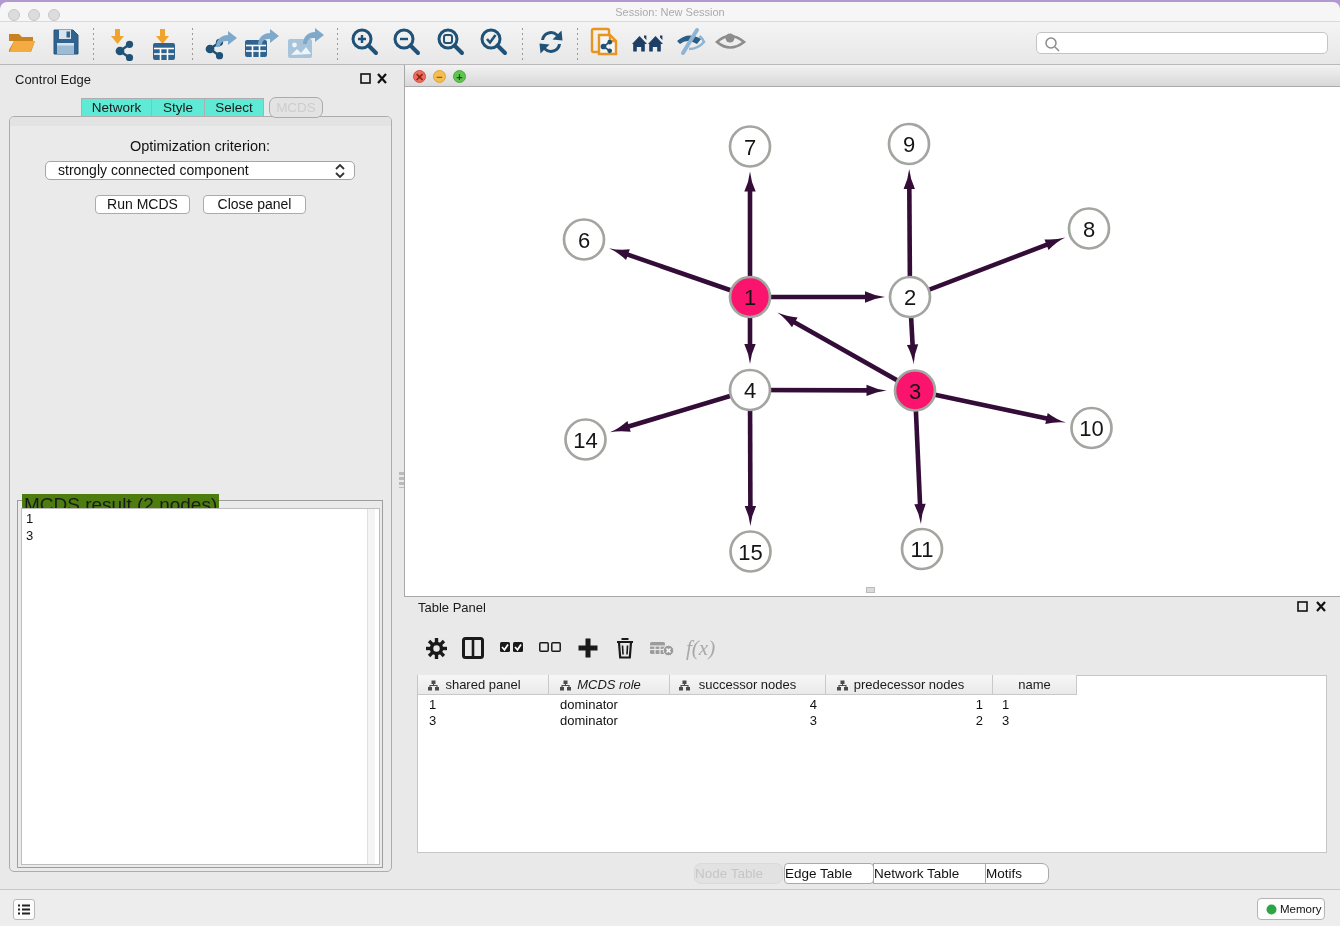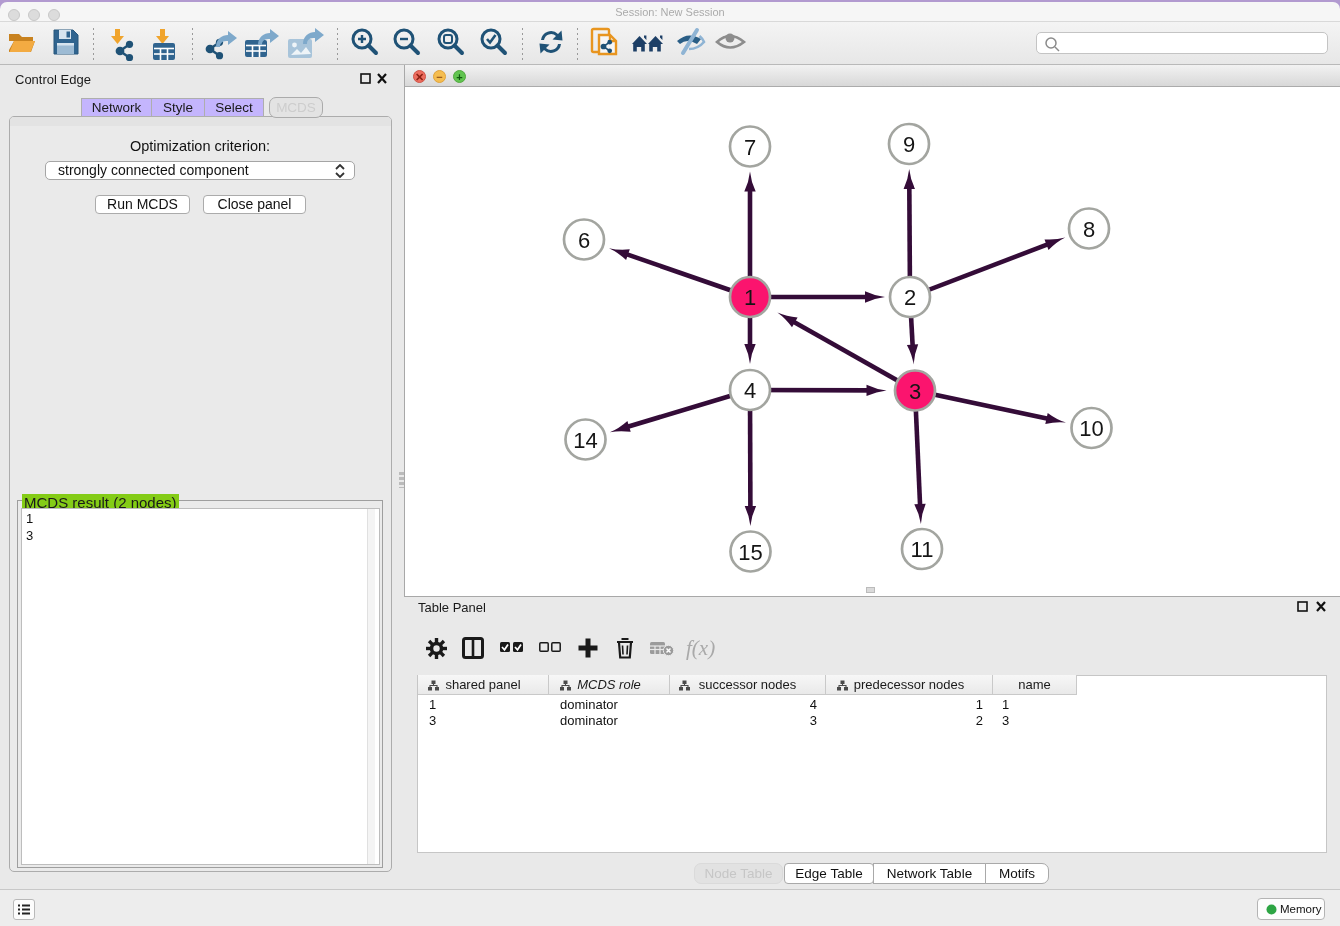--- a/index.html
+++ b/index.html
@@ -12,44 +12,44 @@
 .tl-circle { position:absolute; top:7px; width:12px; height:12px; border-radius:50%; background:#dcdcdc; border:1px solid #c8c8c8; }
 #wintitle { position:absolute; top:4px; left:0; width:100%; text-align:center; font-size:11px; color:#ababab; }
 #toolbar { left:0; top:22px; width:1340px; height:43px; background:linear-gradient(#f4f4f4,#e7e7e7); border-bottom:1px solid #b9b9b9; }
 .tsep { position:absolute; top:6px; height:32px; width:1px; background-image:linear-gradient(#9a9a9a 40%, rgba(255,255,255,0) 0%); background-size:1px 5px; }
 .ticon { position:absolute; top:5px; }
 #searchbox { position:absolute; left:1036px; top:10px; width:292px; height:22px; background:#fff; border:1px solid #c4c4c4; border-radius:5px; }
 
 #cp-title { left:15px; top:72px; font-size:13px; color:#1a1a1a; }
 #cp-pane { left:9px; top:116px; width:383px; height:756px; border:1px solid #acacac; border-radius:5px; background:#eaeaea; }
 #cp-paneband { left:10px; top:117px; width:381px; height:9px; background:#e3e3e3; border-radius:4px 4px 0 0; }
-.tab { position:absolute; top:98px; height:19px; background:#c4b5fd; border:1px solid #aeaeae; font-size:13.5px; color:#1a1a1a; text-align:center; line-height:18px; }
+.tab { position:absolute; top:98px; height:19px; background:#5eead4; border:1px solid #aeaeae; font-size:13.5px; color:#1a1a1a; text-align:center; line-height:18px; }
 #tab-mcds { position:absolute; top:97px; height:21px; background:#e3e3e3; border:1px solid #ababab; border-radius:7px; font-size:13.5px; color:#cdcdcd; text-align:center; line-height:20px; }
 #optlabel { left:0px; top:138px; width:400px; text-align:center; font-size:14.5px; color:#111; }
 #dropdown { left:45px; top:161px; width:310px; height:19px; background:#fff; border:1px solid #a5a5a5; border-radius:5px; font-size:14px; color:#111; line-height:17px; padding-left:12px; }
 .btn { position:absolute; top:195px; height:19px; background:#fff; border:1px solid #ababab; border-radius:4px; font-size:14px; color:#111; text-align:center; line-height:17px; }
 #fieldset { left:17px; top:500px; width:366px; height:368px; border:1px solid #9e9e9e; }
-#fieldlegend { left:22px; top:494px; font-size:15px; color:#1a1a1a; background:#84cc16; padding:0 2px; }
+#fieldlegend { left:22px; top:494px; font-size:19px; color:#1a1a1a; background:#4d7c0f; padding:0 2px; }
 #mcdstext { left:21px; top:508px; width:359px; height:357px; background:#fff; border:1px solid #bdbdbd; font-size:13px; color:#111; line-height:16.5px; padding:2px 0 0 4px; }
 #mcdsscroll { left:367px; top:509px; width:8px; height:355px; background:#f4f4f4; border-left:1px solid #e0e0e0; }
 
 #netwin { left:404px; top:65px; width:936px; height:532px; border:1px solid #a8a8a8; border-right:none; background:#fff; }
 #nettitle { left:404px; top:65px; width:936px; height:22px; background:linear-gradient(#f2f2f2,#d8d8d8); border-bottom:1px solid #ababab; border-left:1px solid #a8a8a8; }
 #nettitletext { position:absolute; top:4px; left:0; width:100%; text-align:center; font-size:13px; color:#2a2a2a; }
 .mac { position:absolute; top:5px; width:13px; height:13px; border-radius:50%; font-size:11px; font-weight:bold; text-align:center; line-height:13px; }
 #graphhost { left:405px; top:87px; width:935px; height:505px; background:#fff; transform:translateZ(0); }
 #netgrip { left:866px; top:587px; width:9px; height:6px; background:#dadada; border:1px solid #bbb; }
 #vgrip { left:399px; top:472px; width:5px; height:16px; background:linear-gradient(#bbb 60%, rgba(255,255,255,0) 0%); background-size:5px 5px; }
 
 #tp-title { left:418px; top:600px; font-size:13px; color:#1a1a1a; }
 .tpicon { position:absolute; }
 #tp-white { left:417px; top:675px; width:910px; height:178px; background:#fff; border:1px solid #c6c6c6; }
 .th { position:absolute; top:675px; height:20px; background:linear-gradient(#f7f7f7,#e9e9e9); border-right:1px solid #c9c9c9; border-bottom:1px solid #c9c9c9; font-size:13px; color:#1a1a1a; text-align:center; line-height:19px; }
 .td { position:absolute; font-size:13px; color:#111; height:16px; line-height:16px; }
-.btab { position:absolute; top:863px; height:21px; background:#fff; border:1px solid #a9a9a9; font-size:13.5px; color:#111; text-align:center; line-height:20px; }
+.btab { position:absolute; top:863px; height:21px; background:#fff; border:1px solid #a9a9a9; font-size:13.5px; color:#111; line-height:20px; }
 
 #statusline { left:0; top:889px; width:1340px; height:1px; background:#c8c8c8; }
 #statusbar { left:0; top:890px; width:1340px; height:36px; background:#ededed; }
 #listbtn { left:13px; top:899px; width:22px; height:21px; background:#fcfcfc; border:1px solid #b9b9b9; border-radius:3px; }
 #membtn { left:1257px; top:898px; width:68px; height:22px; background:#fdfdfd; border:1px solid #b4b4b4; border-radius:4px; font-size:12px; color:#111; }
 </style>
 </head>
 <body>
 <div id="purpletop" class="abs"></div>
 <div id="titlebar" class="abs">

